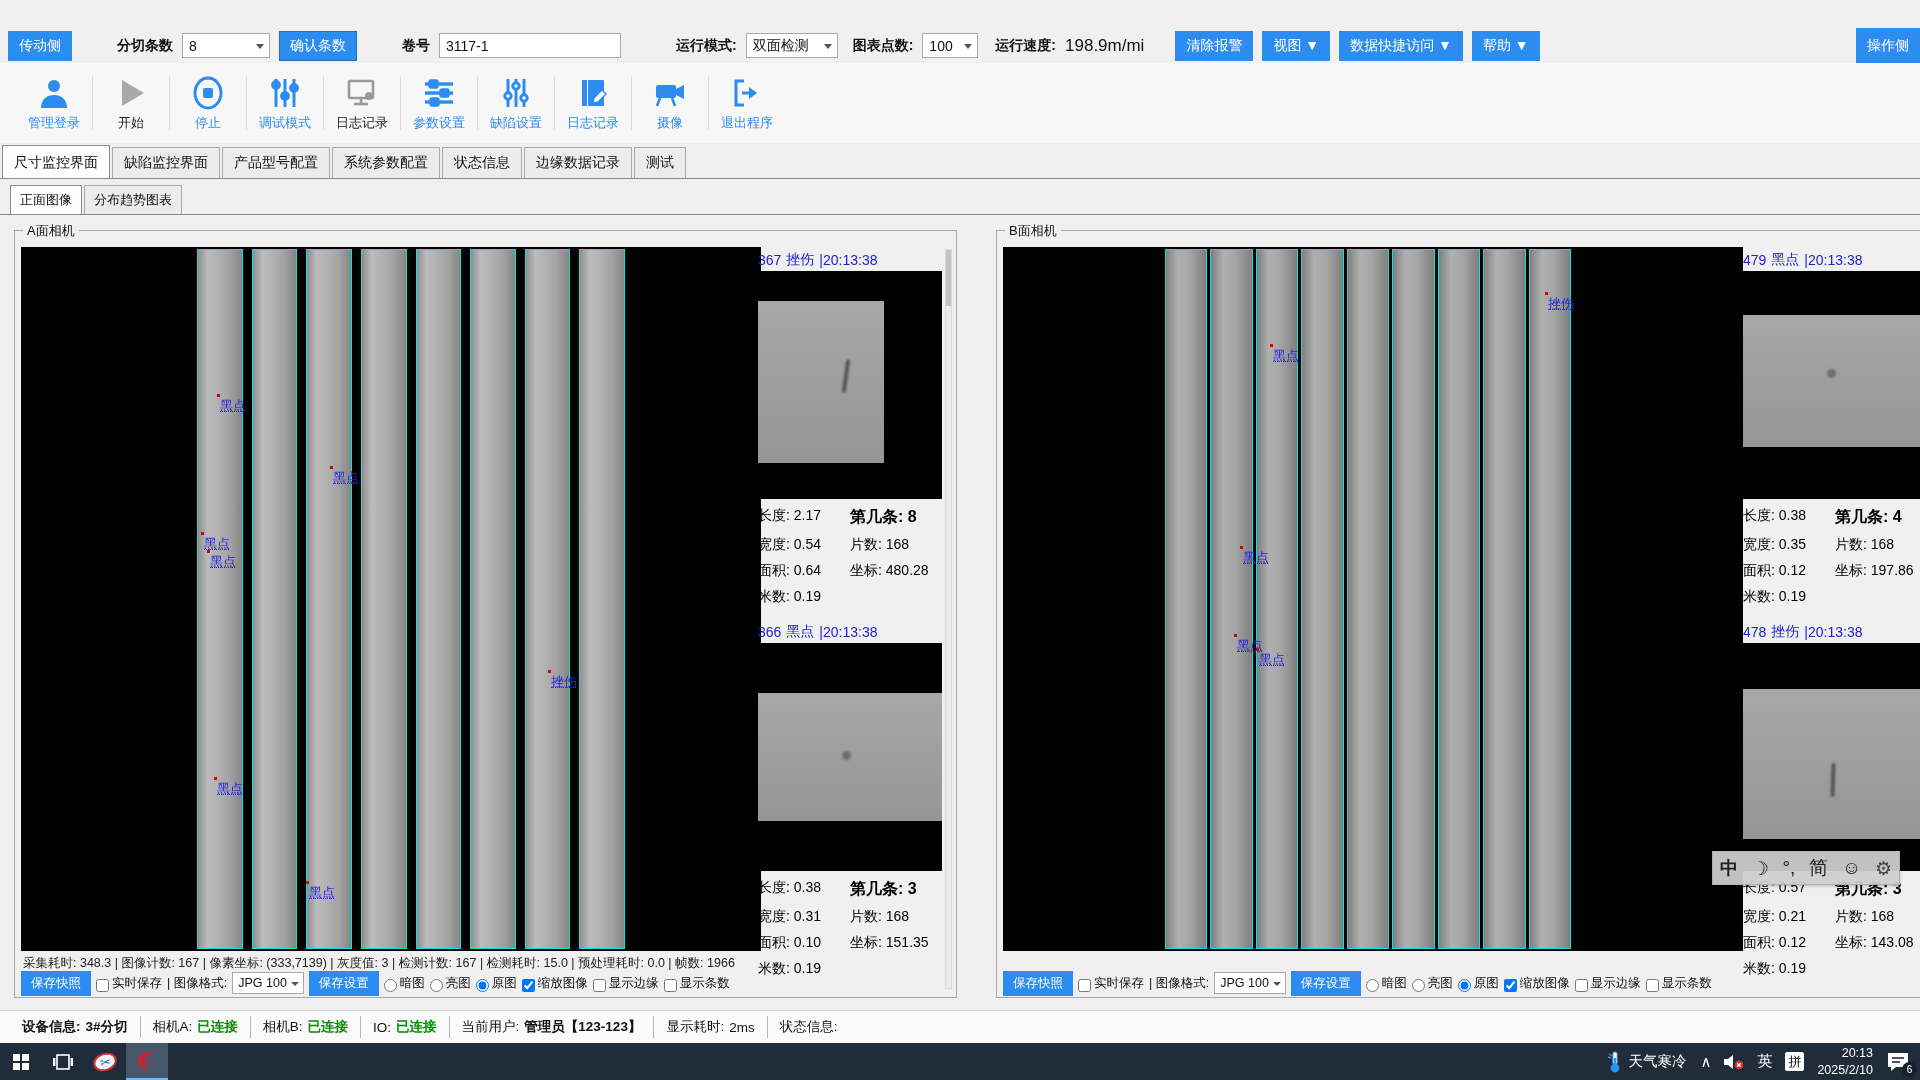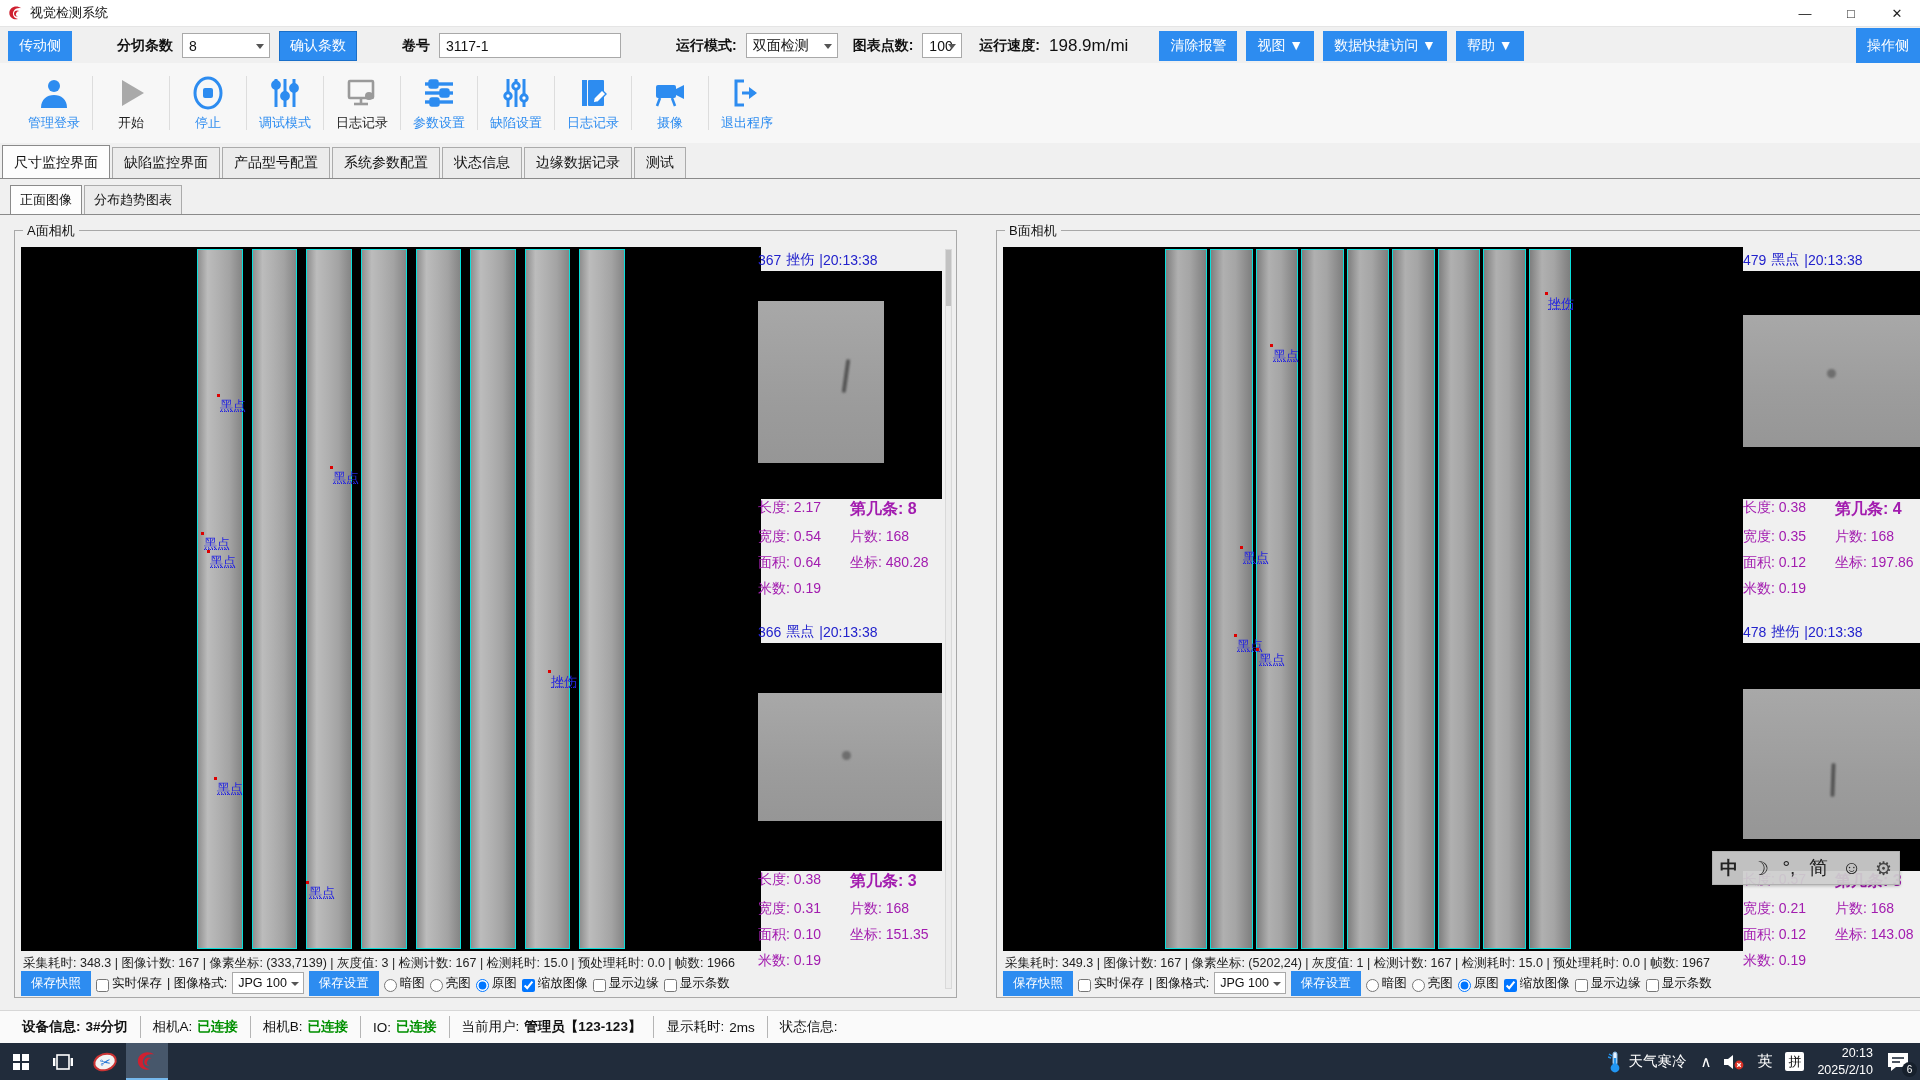--- a/index.html
+++ b/index.html
@@ -71,21 +71,21 @@
   .defect-scroll { position:absolute; top:18px; bottom:8px; width:7px; background:#ececec; border:1px solid #d9d9d9; }
   .dsA { right:4px; } .dsB { right:4px; }
   .defect-scroll .thumb { position:absolute; top:0; left:0; right:0; height:56px; background:#c2c2c2; }
   .defect-card { position:absolute; left:0; width:184px; height:366px; }
   .dc1 { top:0; } .dc2 { top:372px; }
   .d-head { height:22px; font-size:14px; color:#2222cc; display:flex; gap:5px; align-items:center; }
   .d-thumb { position:relative; width:184px; height:228px; background:#000; overflow:hidden; }
   .d-patch { position:absolute; background:linear-gradient(180deg,#a8a8a8,#9c9c9c 60%,#969696); }
   .scratch { position:absolute; width:4px; height:34px; background:#555; border-radius:2px; transform:rotate(8deg); filter:blur(1px); }
   .dot { position:absolute; width:9px; height:9px; border-radius:50%; background:#6e6e6e; filter:blur(1px); }
-  .d-stats { display:grid; grid-template-columns:92px 1fr; row-gap:8px; font-size:14px; color:#a21caf; }
+  .d-stats { display:grid; grid-template-columns:92px 1fr; row-gap:8px; padding-top:8px; font-size:14px; color:#000000; }
   .d-stats .cell { white-space:nowrap; }
   .d-stats .big { font-weight:bold; font-size:16px; }
 
   
   .statusbar { position:absolute; left:0; right:0; top:1010px; height:33px; background:#fafafa; border-top:1px solid #d7d7d7; display:flex; align-items:center; font-size:13.5px; color:#111; padding-left:10px; }
   .sseg { display:flex; align-items:center; gap:5px; padding:0 12px; border-right:1px solid #b5b5b5; height:22px; white-space:nowrap; }
   .sseg:last-child { border-right:none; }
   .green { color:#009000; font-weight:bold; }
   .bold { font-weight:bold; }
 
@@ -109,52 +109,40 @@
   .imebox { background:#fff; color:#000; font-size:13px; width:19px; height:19px; display:flex; align-items:center; justify-content:center; border-radius:2px; }
   .clock { text-align:right; font-size:12.5px; line-height:1.3; }
   .notif { position:relative; width:24px; height:20px; }
   .notif .badge { position:absolute; right:-7px; bottom:-5px; background:#16202c; border:1px solid #fff0; color:#fff; width:15px; height:15px; border-radius:50%; font-size:10px; display:flex; align-items:center; justify-content:center; }
 </style>
 </head>
 <body>
 
 <div class="window">
 
-  <div class="titlebar">
-    <svg class="logo" viewBox="0 0 24 24">
-      <path d="M20 5 C12 -1 2 4 2 12 c0 7 7 11 13 9 C9 20 6 15 8 10 c2-5 8-6 12-5z" fill="#cf2030"></path>
-      <path d="M17 9 c-4-2-8 0-8 4 0 3 3 5 6 4 -2 0-4-2-3-4 1-3 3-4 5-4z" fill="#cf2030"></path>
-    </svg>
-    <span class="title">视觉检测系统</span>
-    <div class="caption-btns">
-      <div>—</div>
-      <div>□</div>
-      <div>✕</div>
-    </div>
-  </div>
 
   <div class="topbar">
     <button class="btn-blue">传动侧</button>
     <span class="blab">分切条数</span>
     <div class="combo" style="width:88px;">
       <span class="val">8</span>
       <span class="caret"></span>
     </div>
     <button class="btn-blue btn-confirm">确认条数</button>
     <span class="blab">卷号</span>
     <div class="txtbox" style="width:182px;">
       <span>3117-1</span>
     </div>
     <span class="blab" style="margin-left:46px;">运行模式:</span>
     <div class="combo" style="width:92px;">
       <span class="val">双面检测</span>
       <span class="caret"></span>
     </div>
     <span class="blab" style="margin-left:6px;">图表点数:</span>
-    <div class="combo" style="width:40px;">
+    <div class="combo" style="width:56px;">
       <span class="val">100</span>
       <span class="caret"></span>
     </div>
     <span class="blab" style="margin-left:8px;">运行速度:</span>
     <span class="speedval">198.9m/mi</span>
     <button class="btn-blue" style="margin-left:22px;">清除报警</button>
     <button class="btn-blue">视图 ▼</button>
     <button class="btn-blue">数据快捷访问 ▼</button>
     <button class="btn-blue">帮助 ▼</button>
     <button class="btn-blue opside">操作侧</button>
@@ -423,21 +411,20 @@
         <div class="strip"></div>
         <div class="strip"></div>
       </div>
       <span class="img-label" style="left:545px;top:48px;">挫伤</span>
       <span class="img-label" style="left:270px;top:100px;">黑点</span>
       <span class="img-label" style="left:240px;top:302px;">黑点</span>
       <span class="img-label" style="left:234px;top:390px;">黑点</span>
       <span class="img-label" style="left:256px;top:404px;">黑点</span>
     </div>
 
-    <div class="cam-status">采集耗时: 349.3 | 图像计数: 167 | 像素坐标: (5202,24) | 灰度值: 1 | 检测计数: 167 | 检测耗时: 15.0 | 预处理耗时: 0.0 | 帧数: 1967</div>
 
     <div class="cam-controls">
       <button class="btn-small">保存快照</button>
       <label>
           <input type="checkbox" style="">
           <span>实时保存</span>
         </label>
       <span>| 图像格式:</span>
       <div class="mini-combo">
         <span>JPG 100</span>

